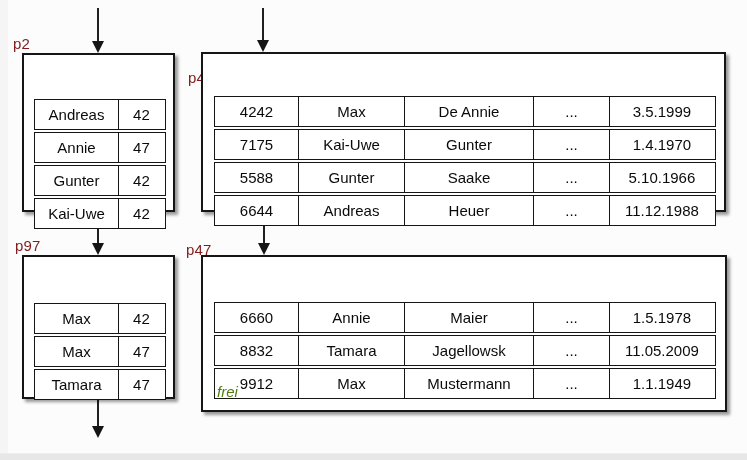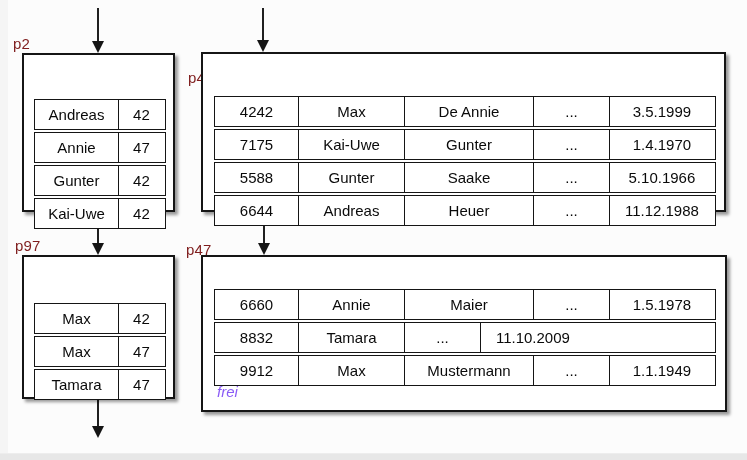--- a/index.html
+++ b/index.html
@@ -73,21 +73,21 @@
   .c-id    { width: 84px; }
   .c-first { width: 106px; }
   .c-last  { width: 129px; }
   .c-dots  { width: 76px; }
   .c-date  { width: 103.8px; }
   .free-label {
     position: absolute;
     font-size: 15px;
     font-style: italic;
     font-weight: 500;
-    color: #8b5cf6;
+    color: #4d7c0f;
   }
   .arrow { position: absolute; width: 13px; }
   .arrow .shaft {
     width: 2px;
     background: #202020;
     margin: 0 auto;
   }
   .arrow .head {
     width: 0; height: 0;
     border-left: 6.5px solid transparent;
@@ -193,33 +193,34 @@
       </div>
       <div class="row">
         <div class="cell c-name">Tamara</div>
         <div class="cell c-ref">47</div>
       </div>
     </div>
   </div>
 
   <div class="page-label" style="left:186px; top:241px;">p47</div>
   <div class="page-box" style="left:201px; top:255px; width:526px; height:157px;">
-    <div class="tbl" style="left:11px; top:0; width:502px;text-align:right;">
+    <div class="tbl" style="left:11px; top:13px; width:502px;text-align:right;">
       <div class="row">
         <div class="cell c-id">6660</div>
         <div class="cell c-first">Annie</div>
         <div class="cell c-last">Maier</div>
         <div class="cell c-dots">...</div>
         <div class="cell c-date">1.5.1978</div>
       </div>
       <div class="row">
         <div class="cell c-id">8832</div>
         <div class="cell c-first">Tamara</div>
-        <div class="cell c-dots">...</div>
-        <div class="cell c-date">11.10.2009</div>
+        <div class="cell c-last">Jagellowsk</div>
+        <div class="cell c-dots">...</div>
+        <div class="cell c-date">11.05.2009</div>
       </div>
       <div class="row">
         <div class="cell c-id">9912</div>
         <div class="cell c-first">Max</div>
         <div class="cell c-last">Mustermann</div>
         <div class="cell c-dots">...</div>
         <div class="cell c-date">1.1.1949</div>
       </div>
     </div>
     <div class="free-label" style="left:14px; top:126px;">frei</div>

